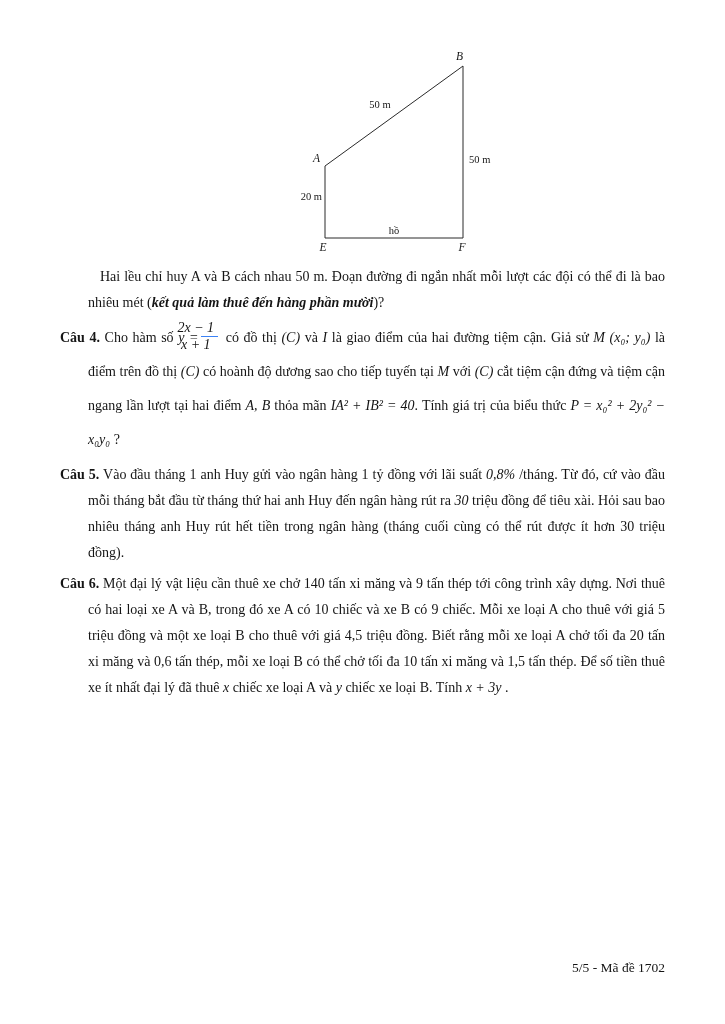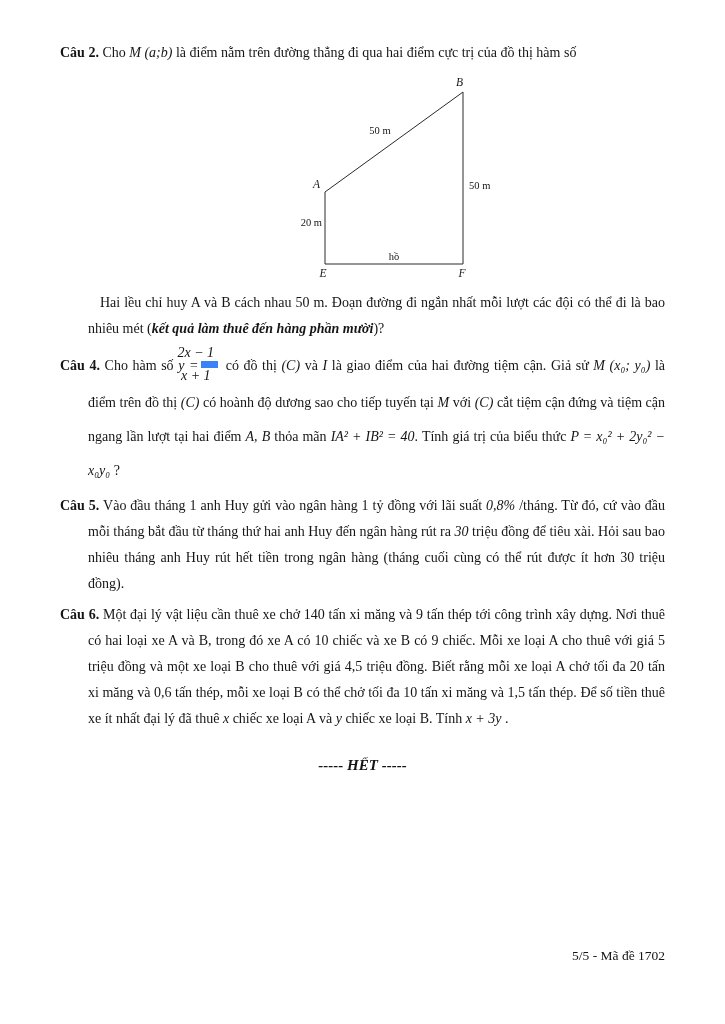--- a/index.html
+++ b/index.html
@@ -10,38 +10,37 @@
   p{margin:0;text-align:justify;line-height:26px;}
   .question{margin-bottom:5px;}
   .hang{padding-left:28px;text-indent:-28px;}
   .qlabel{font-weight:bold;}
   .m{font-style:italic;}
   .q2-mathline{padding-left:28px;text-indent:16px;margin-top:1px;}
   .q3-after{padding-left:28px;text-indent:12px;}
   .q4 p{line-height:34px;}
   .frac{display:inline-block;vertical-align:middle;text-align:center;
         line-height:1.15;font-style:italic;margin:0 3px;position:relative;top:-2px;}
-  .frac .fnum{display:block;border-bottom:7px solid #3b82f6;padding:0 4px;}
+  .frac .fnum{display:block;border-bottom:1px solid #3b82f6;padding:0 4px;}
   .frac .fden{display:block;padding:0 4px;}
   .figure-wrap{margin:8px 0 4px 220px;}
   svg line{stroke:#2a2a2a;stroke-width:1;}
   svg text{font-family:"Liberation Serif","DejaVu Serif",serif;font-size:11px;fill:#151515;}
   svg text.pt{font-style:italic;font-size:11.5px;}
   svg text.dim{font-size:10.5px;}
   .end-marker{text-align:center;font-weight:bold;font-style:italic;
               font-size:15px;margin-top:20px;line-height:26px;}
-  .page-footer{position:absolute;right:60px;bottom:60px;font-size:13.5px;}
+  .page-footer{position:absolute;right:60px;bottom:48px;font-size:13.5px;}
 </style>
 </head>
 <body>
 
 <div class="page">
 
   <div class="question">
-    <p><b class="qlabel">Câu 2.</b><span> Cho </span><span class="m">M (a;b)</span><span> là điểm nằm trên đường thẳng đi qua hai điểm cực trị  của đồ thị hàm số</span></p>
   </div>
 
   <div class="question">
 
     <div class="figure-wrap">
       <svg width="250" height="208" viewBox="0 0 250 208">
         <line x1="45" y1="190" x2="183" y2="190"></line>
         <line x1="183" y1="190" x2="183" y2="18"></line>
         <line x1="183" y1="18" x2="45" y2="118"></line>
         <line x1="45" y1="118" x2="45" y2="190"></line>
@@ -64,17 +63,16 @@
   </div>
 
   <div class="question">
     <p class="hang"><b class="qlabel">Câu 5.</b><span> Vào đầu tháng 1 anh Huy gửi vào ngân hàng 1 tỷ đồng với lãi suất </span><span class="m">0,8%</span><span> /tháng. Từ đó, cứ vào đầu mỗi tháng bắt đầu từ tháng thứ hai anh Huy đến ngân hàng rút ra </span><span class="m">30</span><span> triệu đồng để tiêu xài. Hỏi sau bao nhiêu tháng anh Huy rút hết tiền trong ngân hàng (tháng cuối cùng có thể rút được ít hơn 30 triệu đồng).</span></p>
   </div>
 
   <div class="question">
     <p class="hang"><b class="qlabel">Câu 6.</b><span> Một đại lý vật liệu cần thuê xe chở 140 tấn xi măng và 9 tấn thép tới công trình xây dựng. Nơi thuê có hai loại xe A và B, trong đó xe A có 10 chiếc và xe B có 9 chiếc. Mỗi xe loại A cho thuê với giá 5 triệu đồng và một xe loại B cho thuê với giá 4,5 triệu đồng. Biết rằng mỗi xe loại A chở tối đa 20 tấn xi măng và 0,6 tấn thép, mỗi xe loại B có thể chở tối đa 10 tấn xi măng và 1,5 tấn thép. Để số tiền thuê xe ít nhất đại lý đã thuê </span><span class="m">x</span><span> chiếc xe loại A và </span><span class="m">y</span><span> chiếc xe loại B. Tính  </span><span class="m">x + 3y</span><span> .</span></p>
   </div>
 
-  <p class="end-marker">----- HẾT -----</p>
 
   <div class="page-footer">5/5 - Mã đề 1702</div>
 
 </div>
 
 </body></html>

